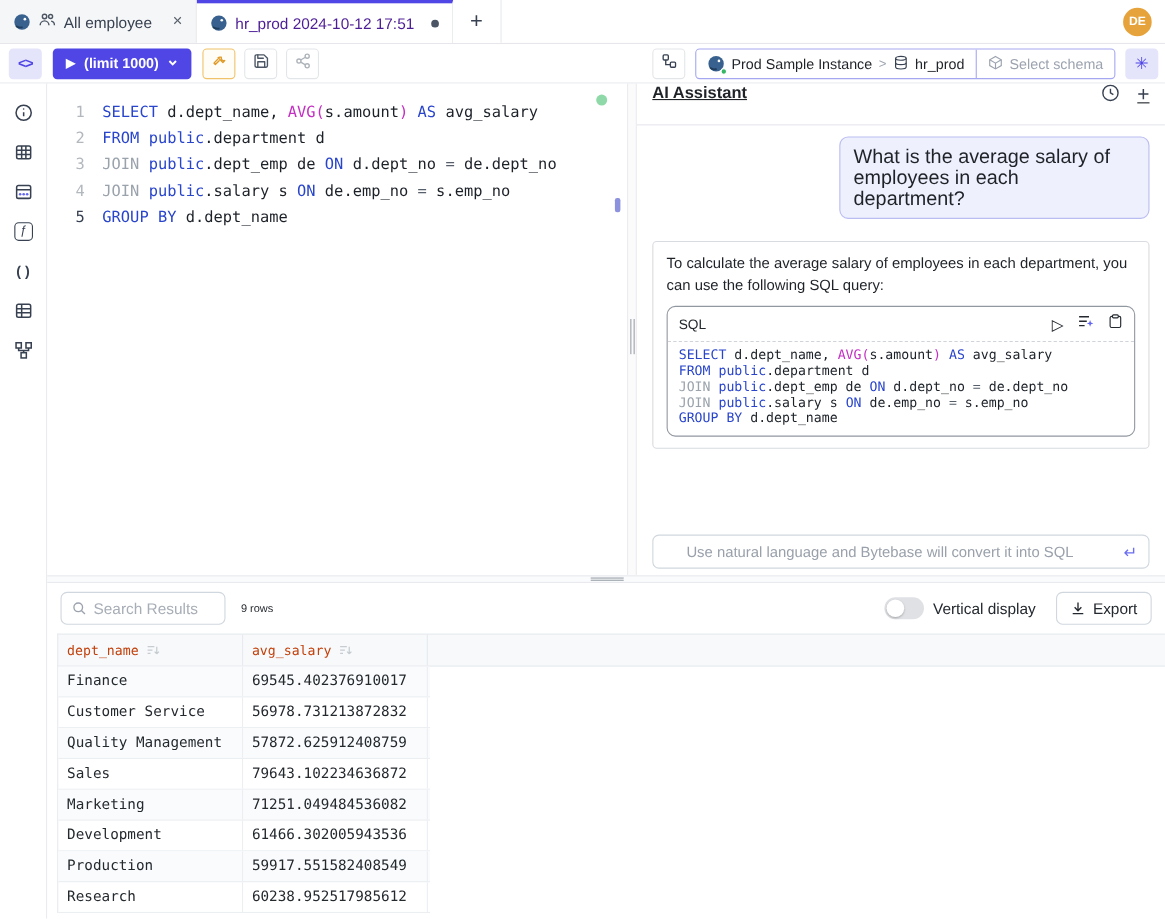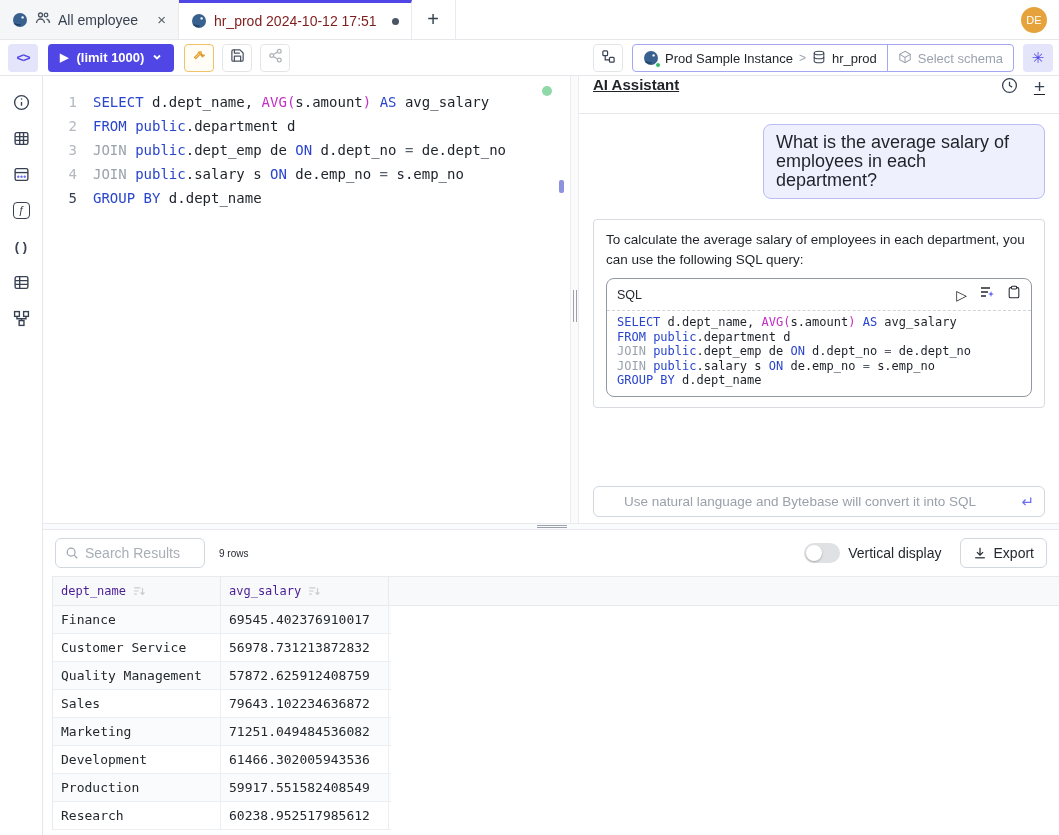--- a/index.html
+++ b/index.html
@@ -5,28 +5,28 @@
   * { margin:0; padding:0; box-sizing:border-box; }
   html,body { width:1059px; height:835px; overflow:hidden; background:#fff;
     font-family:"Liberation Sans", sans-serif; color:#1f2328; }
   .mono { font-family:"DejaVu Sans Mono", monospace; }
 
   
   #tabbar { position:absolute; left:0; top:0; width:1059px; height:40px;
     background:#fff; border-bottom:1px solid #e5e7eb; display:flex; align-items:stretch; }
   .tab { display:flex; align-items:center; gap:7px; padding:0 12px; font-size:14px;
     color:#374151; border-right:1px solid #e8eaed; background:#f5f6f7; cursor:pointer; }
-  .tab.active { background:#fff; border-top:3px solid #4f46e5; color:#7f1d1d; }
+  .tab.active { background:#fff; border-top:3px solid #4f46e5; color:#4c1d95; }
   .tab .close { font-size:15px; color:#57606a; margin-left:12px; }
   .dirty-dot { width:7px; height:7px; border-radius:50%; background:#4b5563; margin-left:8px; }
   .tab-add { width:44px; display:flex; align-items:center; justify-content:center;
     font-size:20px; font-weight:300; color:#374151; border-right:1px solid #e8eaed;
     background:#fff; cursor:pointer; }
   .avatar { position:absolute; right:12px; top:7px; width:26px; height:26px; border-radius:50%;
-    background:#e7a33b; color:#fff; font-size:11px; font-weight:normal;
+    background:#e7a33b; color:#fff; font-size:11px; font-weight:bold;
     display:flex; align-items:center; justify-content:center; }
 
   
   #toolbar { position:absolute; left:0; top:40px; width:1059px; height:36px;
     border-bottom:1px solid #e5e7eb; background:#fff; display:flex; align-items:center; padding-left:8px; }
   .icon-btn { height:28px; min-width:30px; border-radius:4px; display:flex; align-items:center;
     justify-content:center; cursor:pointer; background:#fff; }
   #codeToggleBtn { background:#e4e4fa; color:#4f46e5; font-weight:bold; font-size:13px;
     width:30px; margin-right:10px; letter-spacing:-1px; }
   #runBtn { height:28px; background:#4f46e5; color:#fff; border-radius:4px; display:flex;
@@ -127,21 +127,21 @@
     background:#fff; box-shadow:0 1px 2px rgba(0,0,0,.25); }
   #toggle-label { margin-left:8px; font-size:14px; color:#24292f; }
   #export-btn { margin-left:18px; height:30px; border:1px solid #d0d7de; border-radius:6px;
     background:#fff; display:flex; align-items:center; gap:7px; padding:0 12px; font-size:14px;
     color:#24292f; cursor:pointer; }
 
   #table { margin-left:9px; }
   #table-header { display:flex; height:30px; background:#f7f9fb; border-top:1px solid #e7eaee;
     border-bottom:1px solid #e7eaee; border-left:1px solid #e7eaee; }
   .th { width:168px; display:flex; align-items:center; padding-left:8px; gap:6px;
-    font-size:12px; color:#4c1d95; border-right:1px solid #e7eaee; cursor:pointer; }
+    font-size:12px; color:#c2410c; border-right:1px solid #e7eaee; cursor:pointer; }
   #table-body { border-left:1px solid #e7eaee; width:339px; }
   .tr { display:flex; height:28px; border-bottom:1px solid #eceff2; cursor:default; }
   .tr:nth-child(odd) { background:#fafbfc; }
   .td { width:168px; padding-left:8px; font-size:13px; line-height:27px; color:#24292e;
     border-right:1px solid #eceff2; overflow:hidden; white-space:nowrap; }
 </style>
 </head>
 <body>
 
 <div id="tabbar">

